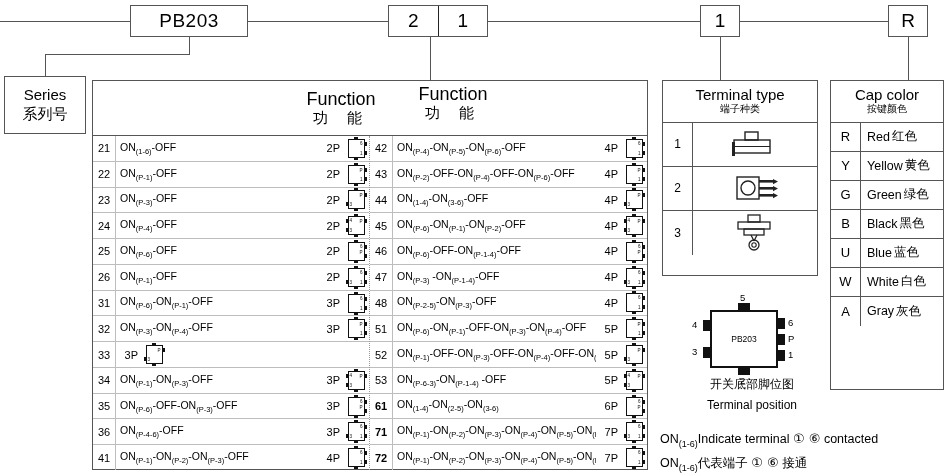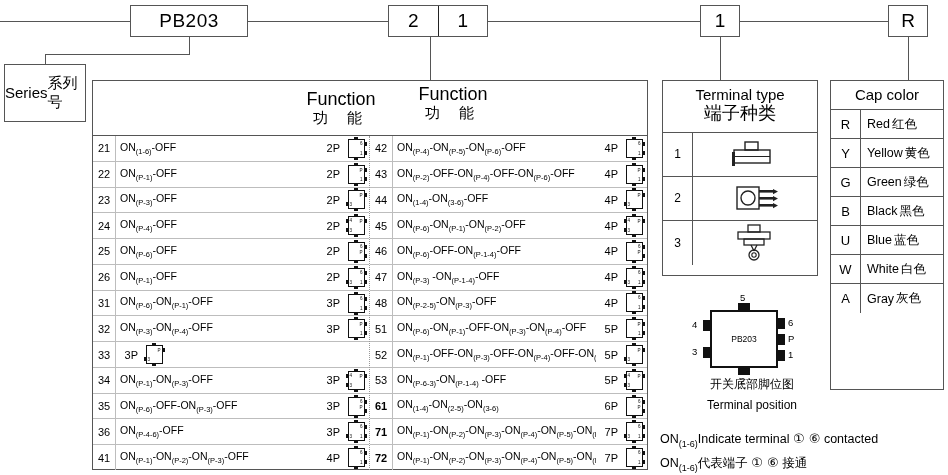--- a/index.html
+++ b/index.html
@@ -21,22 +21,22 @@
   
   #code-pb203{left:130px;top:5px;width:118px;height:32px;font-size:19px;letter-spacing:.5px;}
   #code-21{left:388px;top:5px;width:100px;height:32px;padding:0;}
   #code-21 .half{flex:1;height:100%;display:flex;align-items:center;justify-content:center;font-size:19px;}
   #code-21 .half.first{border-right:1px solid #222;}
   #code-1{left:700px;top:5px;width:40px;height:32px;font-size:19px;}
   #code-r{left:888px;top:5px;width:40px;height:32px;font-size:19px;}
 
   
   #series-box{
-    left:4px;top:64px;width:82px;height:58px;
-    line-height:1.25;
+    left:4px;top:76px;width:82px;height:58px;
+    flex-direction:column;line-height:1.25;
   }
   #series-box .en{font-size:15px;}
   #series-box .cn{font-size:15px;font-family:"DejaVu Sans",sans-serif;}
 
   
   #function-table{left:92px;top:80px;width:556px;height:390px;border:1px solid #555;box-sizing:border-box;background:#fff;}
   #fn-head{height:55px;position:relative;border-bottom:1px solid #555;box-sizing:border-box;}
   .fn-head-lbl{position:absolute;text-align:center;}
   .fn-head-lbl .en{font-size:18px;display:block;line-height:1.05;}
   .fn-head-lbl .cn{font-size:15px;display:block;letter-spacing:7px;font-family:"DejaVu Sans",sans-serif;line-height:1.2;}
@@ -65,21 +65,21 @@
   .sw span.l{left:-3px;width:3px;height:4px;}
   .sw span.r{right:-3px;width:3px;height:4px;}
   .sw span.tp{top:-3px;height:3px;width:4px;}
   .sw span.bt{bottom:-3px;height:3px;width:4px;}
   .sw em{position:absolute;font-style:normal;font-size:4.6px;line-height:1;color:#111;}
 
   
   #terminal-table{left:662px;top:80px;width:156px;height:196px;border:1px solid #555;box-sizing:border-box;background:#fff;}
   .tbl-head{border-bottom:1px solid #555;text-align:center;padding:5px 0 6px;}
   .tbl-head .en{font-size:15px;display:block;line-height:1.15;}
-  .tbl-head .cn{font-size:18px;display:block;font-family:Liberation Mono, monospace;line-height:1.25;}
+  .tbl-head .cn{font-size:10px;display:block;font-family:Liberation Serif, serif;line-height:1.25;}
   .tt-row{display:flex;height:44px;border-bottom:1px solid #555;box-sizing:border-box;}
   .tt-row:last-child{border-bottom:none;}
   .tt-key{width:30px;display:flex;align-items:center;justify-content:center;font-size:12px;border-right:1px solid #555;box-sizing:border-box;}
   .tt-val{flex:1;display:flex;align-items:center;justify-content:center;}
 
   
   #cap-table{left:830px;top:80px;width:114px;height:310px;border:1px solid #555;box-sizing:border-box;background:#fff;}
   .cc-row{display:flex;height:29px;border-bottom:1px solid #555;box-sizing:border-box;}
   .cc-row:last-child{border-bottom:none;}
   .cc-key{width:30px;display:flex;align-items:center;justify-content:center;font-size:13px;border-right:1px solid #555;box-sizing:border-box;}
@@ -628,20 +628,21 @@
         <circle cx="27" cy="32" r="5" fill="none" stroke="#222" stroke-width="1.3"></circle>
         <circle cx="27" cy="32" r="2.2" fill="none" stroke="#222" stroke-width="1.1"></circle>
       </svg>
     </div>
   </div>
 </div>
 
 <div class="abs" id="cap-table">
   <div class="tbl-head">
     <span class="en">Cap color</span>
+    <span class="cn">按键颜色</span>
   </div>
   <div id="cap-rows">
       <div class="cc-row">
         <div class="cc-key">R</div>
         <div class="cc-val">Red<span class="cn">红色</span></div>
       </div>
       <div class="cc-row">
         <div class="cc-key">Y</div>
         <div class="cc-val">Yellow<span class="cn">黄色</span></div>
       </div>

